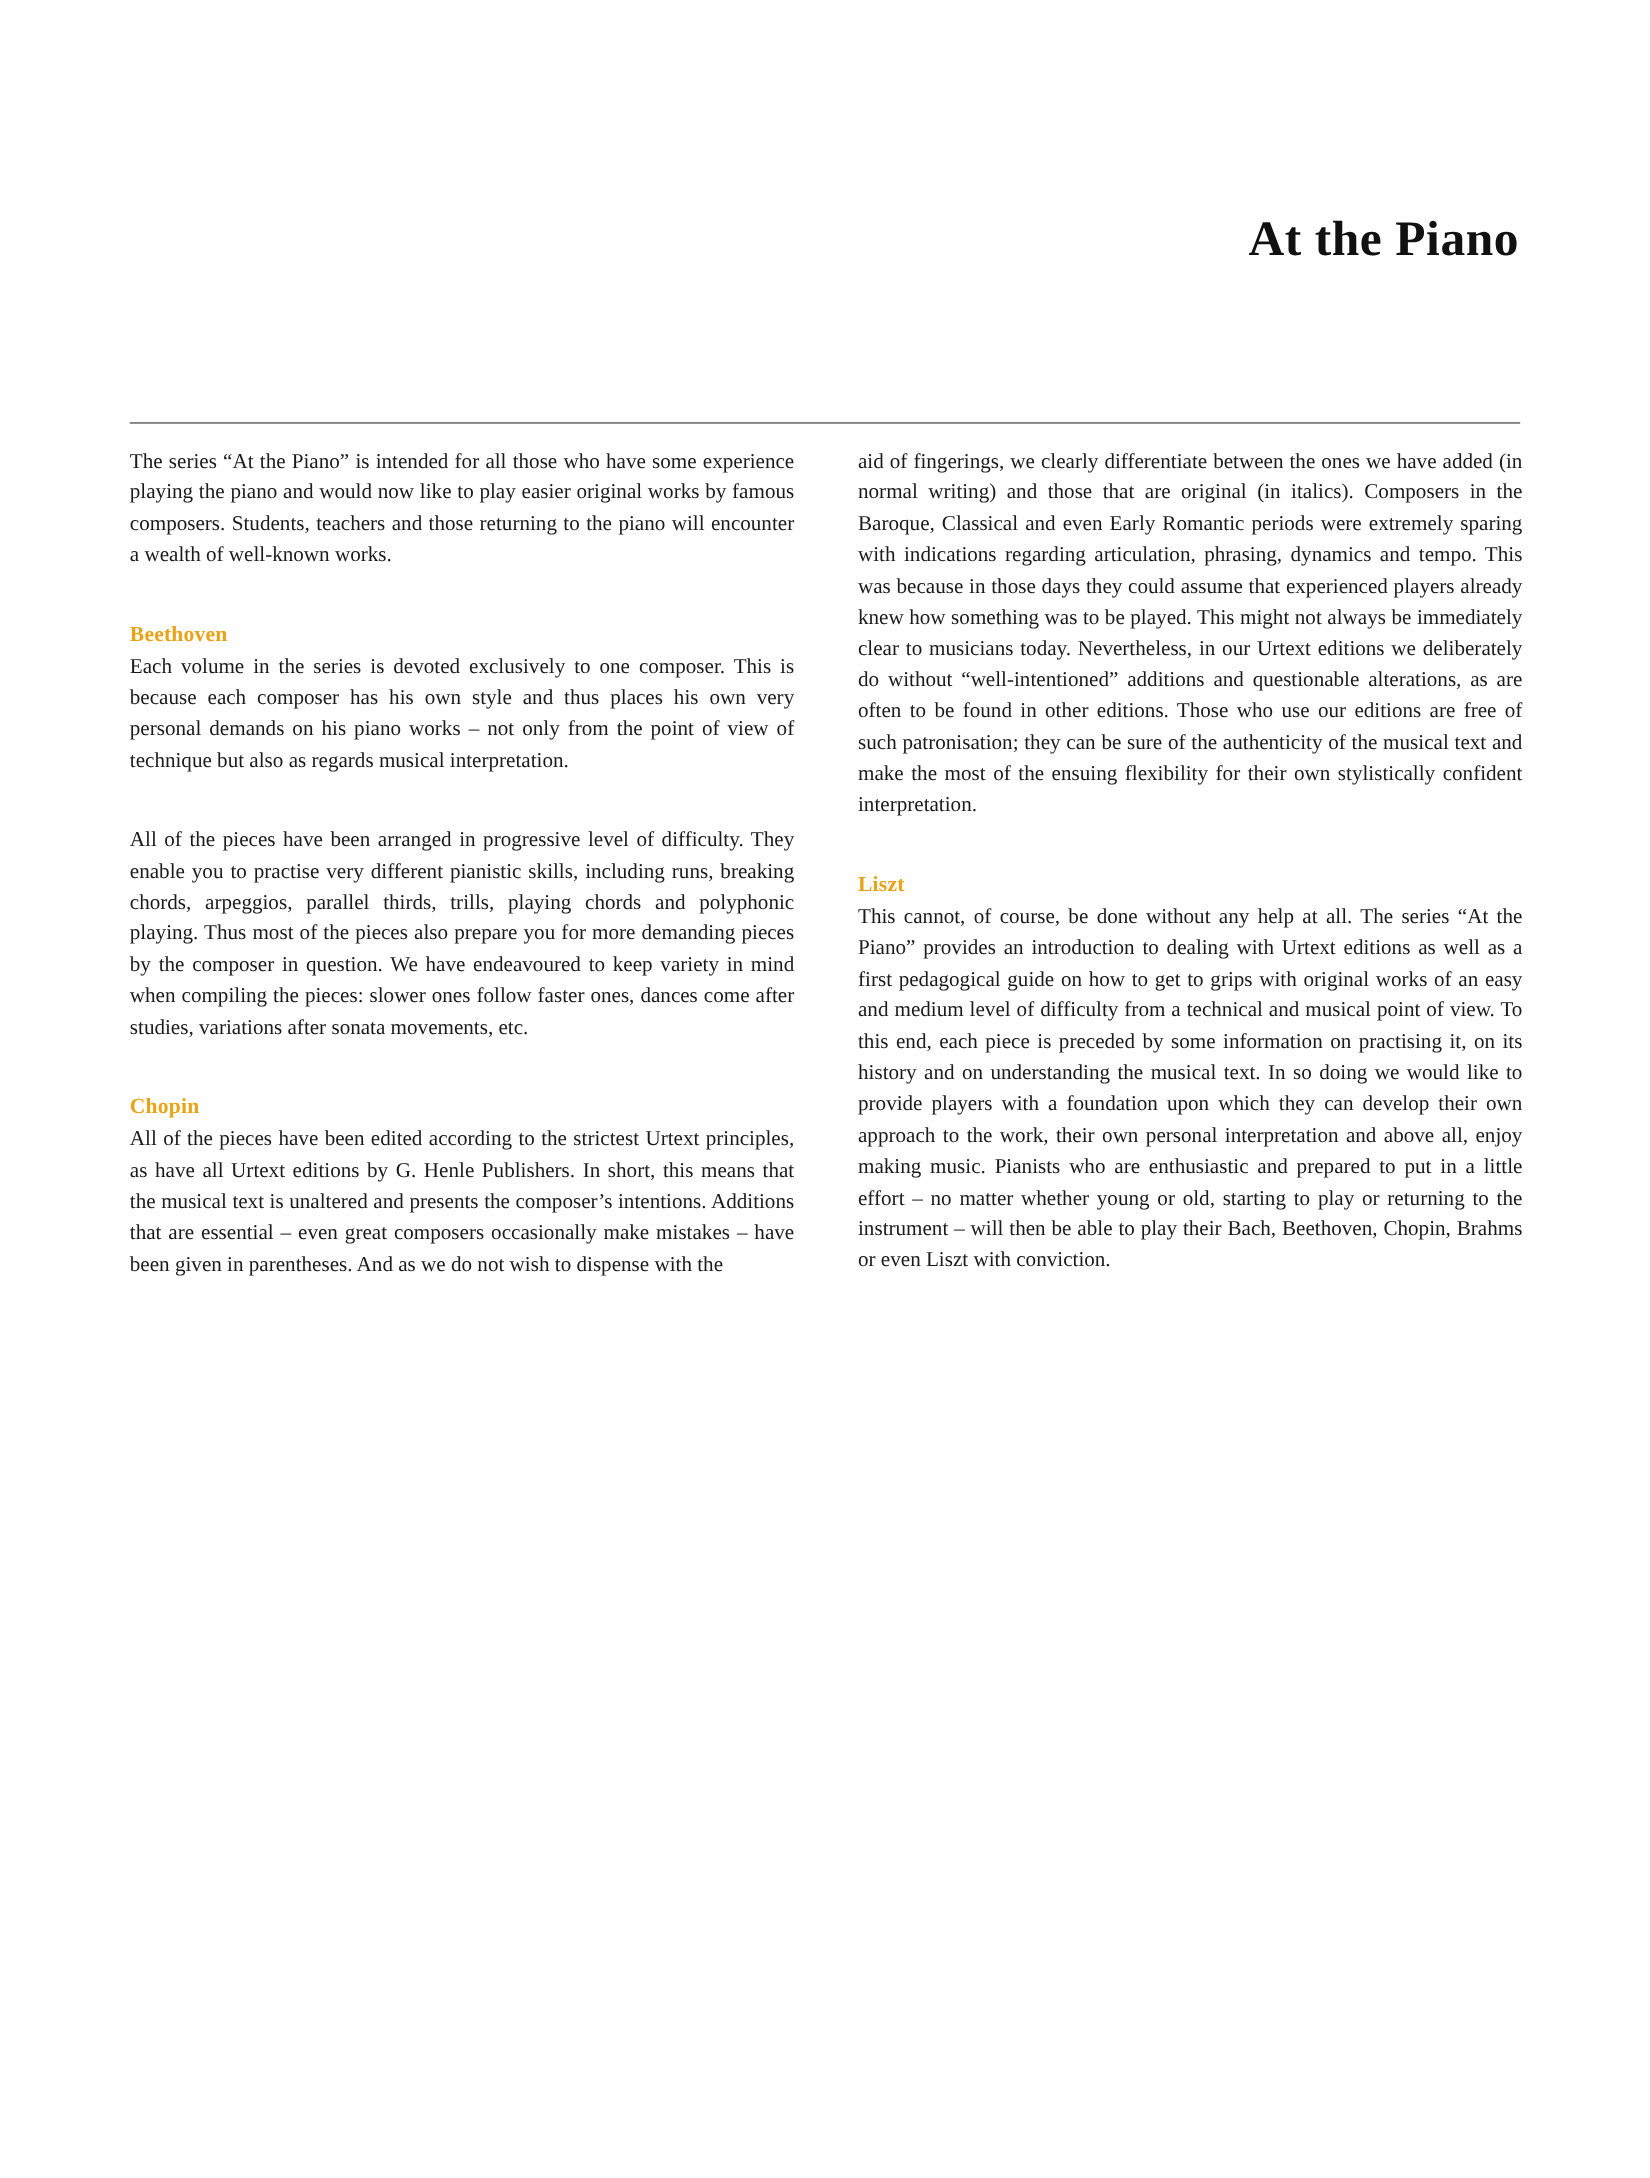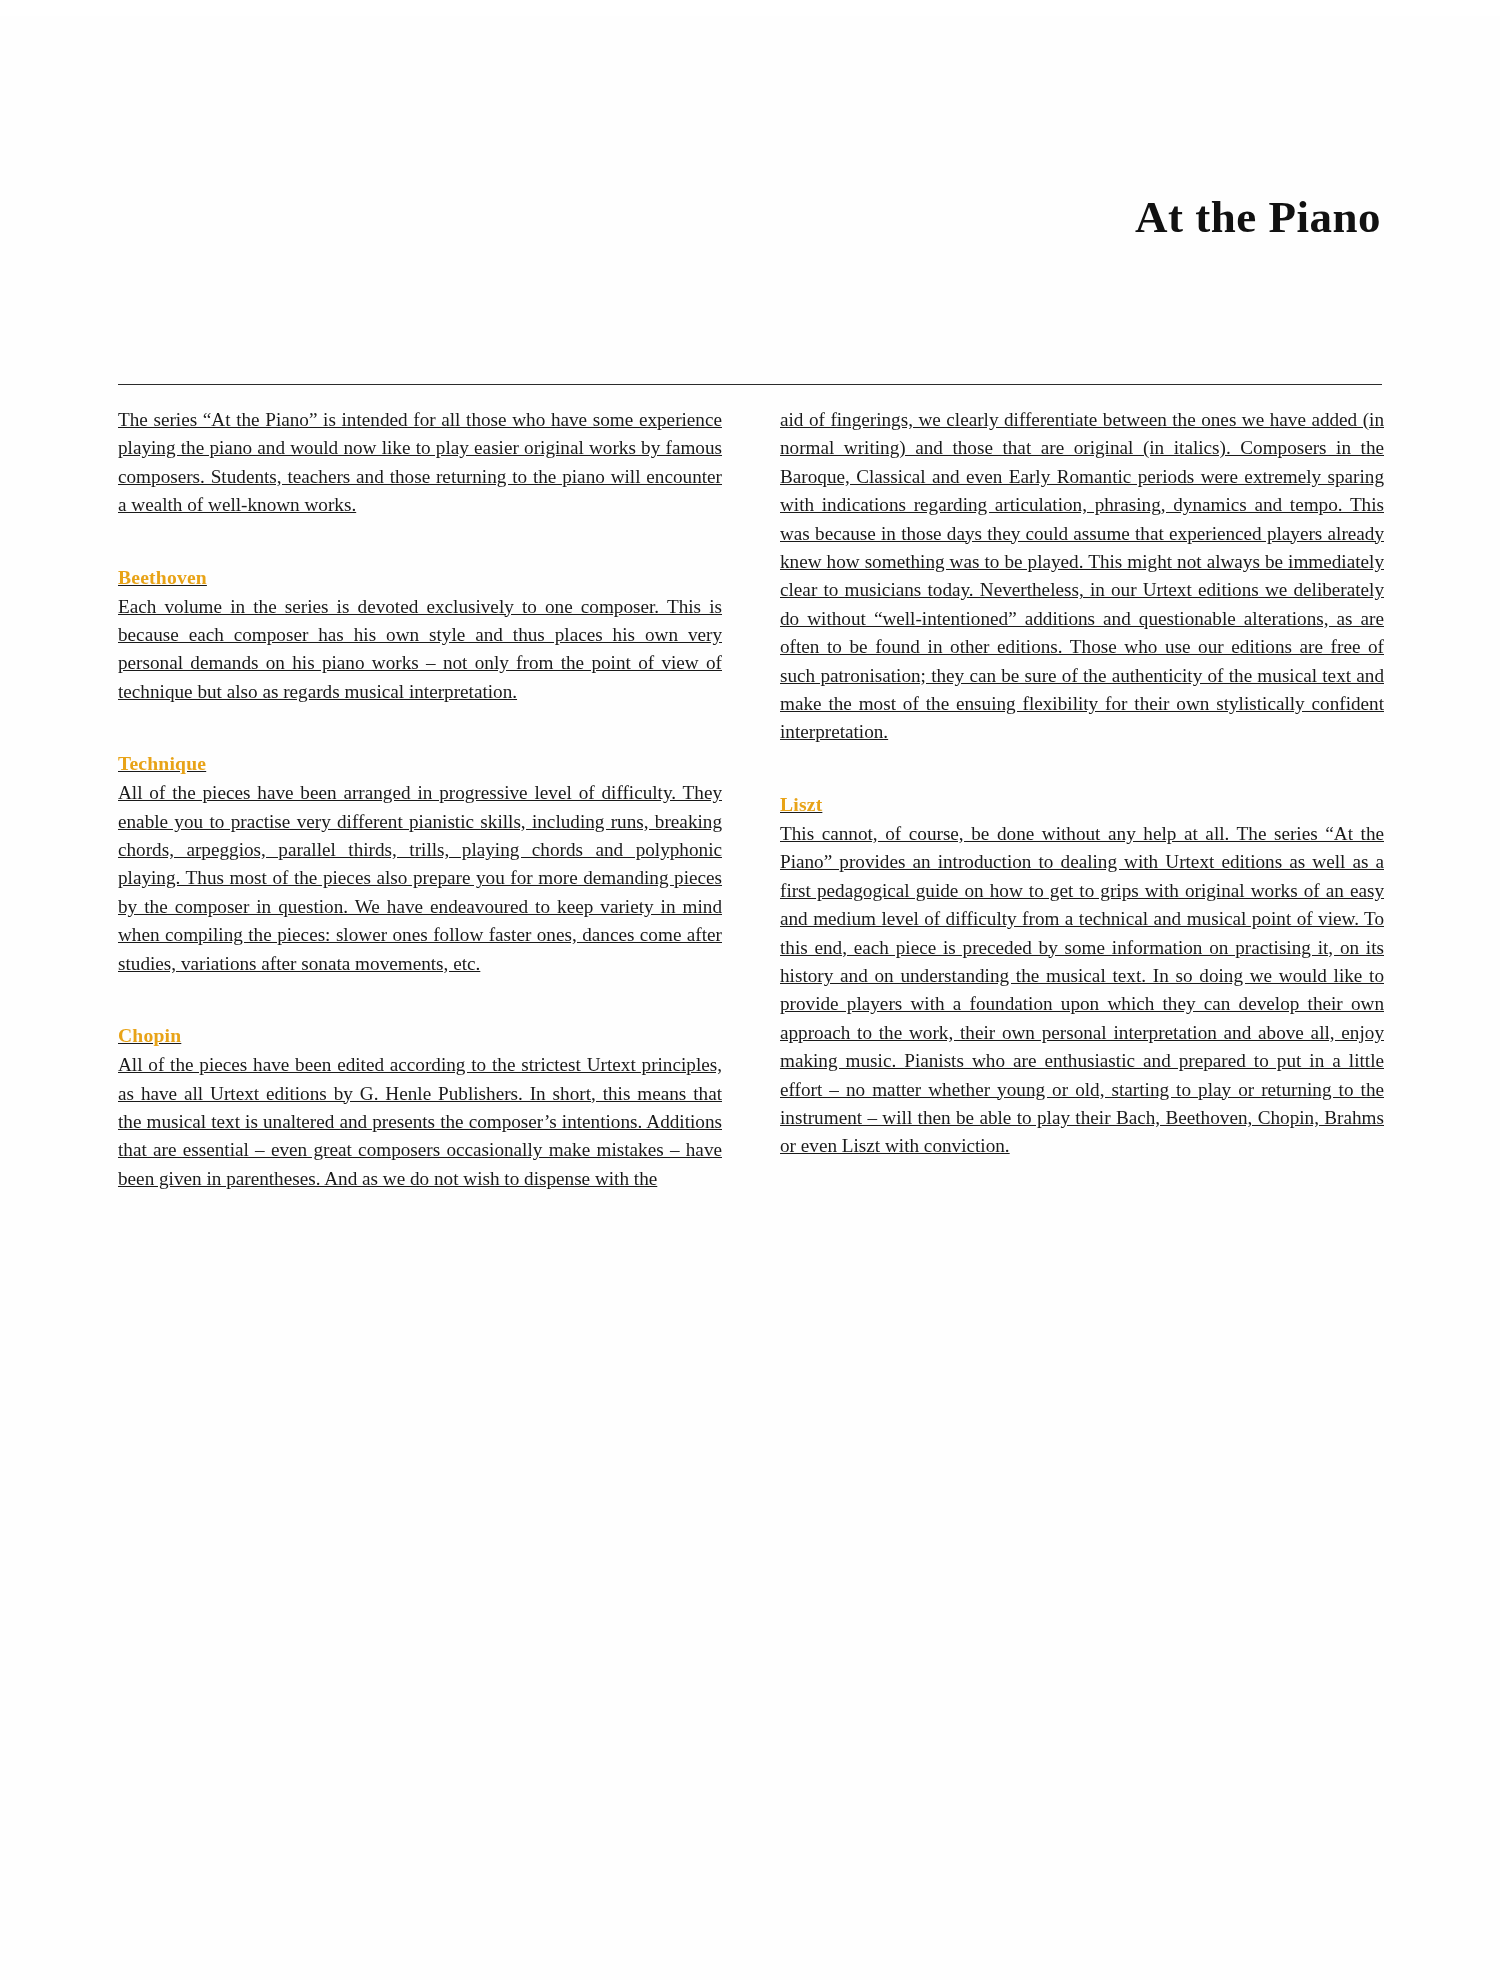--- a/index.html
+++ b/index.html
@@ -46,21 +46,20 @@
   .columns {
     position: absolute;
     left: 118px;
     top: 390px;
     width: 1266px;
     display: flex;
     gap: 58px;
   }
   .col {
     width: 604px;
-    text-decoration: underline;
   }
   p.body {
     margin: 0;
     font-size: 19.2px;
     line-height: 28.4px;
     text-align: justify;
     text-justify: inter-word;
     color: #1a1a1a;
     hyphens: manual;
   }
@@ -98,21 +97,20 @@
       <div class="section">
         <p class="body">The series “At the Piano” is intended for all those who have some experience playing the piano and would now like to play easier original works by famous composers. Students, teachers and those returning to the piano will encounter a wealth of well-known works.</p>
       </div>
 
       <div class="section gap-lg">
         <h2 class="heading">Beethoven</h2>
         <p class="body">Each volume in the series is devoted exclusively to one composer. This is because each composer has his own style and thus places his own very personal demands on his piano works – not only from the point of view of technique but also as regards musical interpretation.</p>
       </div>
 
       <div class="section gap-lg">
-        <h2 class="heading">Technique</h2>
         <p class="body">All of the pieces have been arranged in progressive level of difficulty. They enable you to practise very different pianistic skills, including runs, breaking chords, arpeggios, parallel thirds, trills, playing chords and polyphonic playing. Thus most of the pieces also prepare you for more demanding pieces by the composer in question. We have endeavoured to keep variety in mind when compiling the pieces: slower ones follow faster ones, dances come after studies, variations after sonata movements, etc.</p>
       </div>
 
       <div class="section gap-lg">
         <h2 class="heading">Chopin</h2>
         <p class="body">All of the pieces have been edited according to the strictest Urtext principles, as have all Urtext editions by G. Henle Publishers. In short, this means that the musical text is unaltered and presents the composer’s intentions. Additions that are essential – even great composers occasionally make mistakes – have been given in parentheses. And as we do not wish to dispense with the</p>
       </div>
 
     </div>
 

